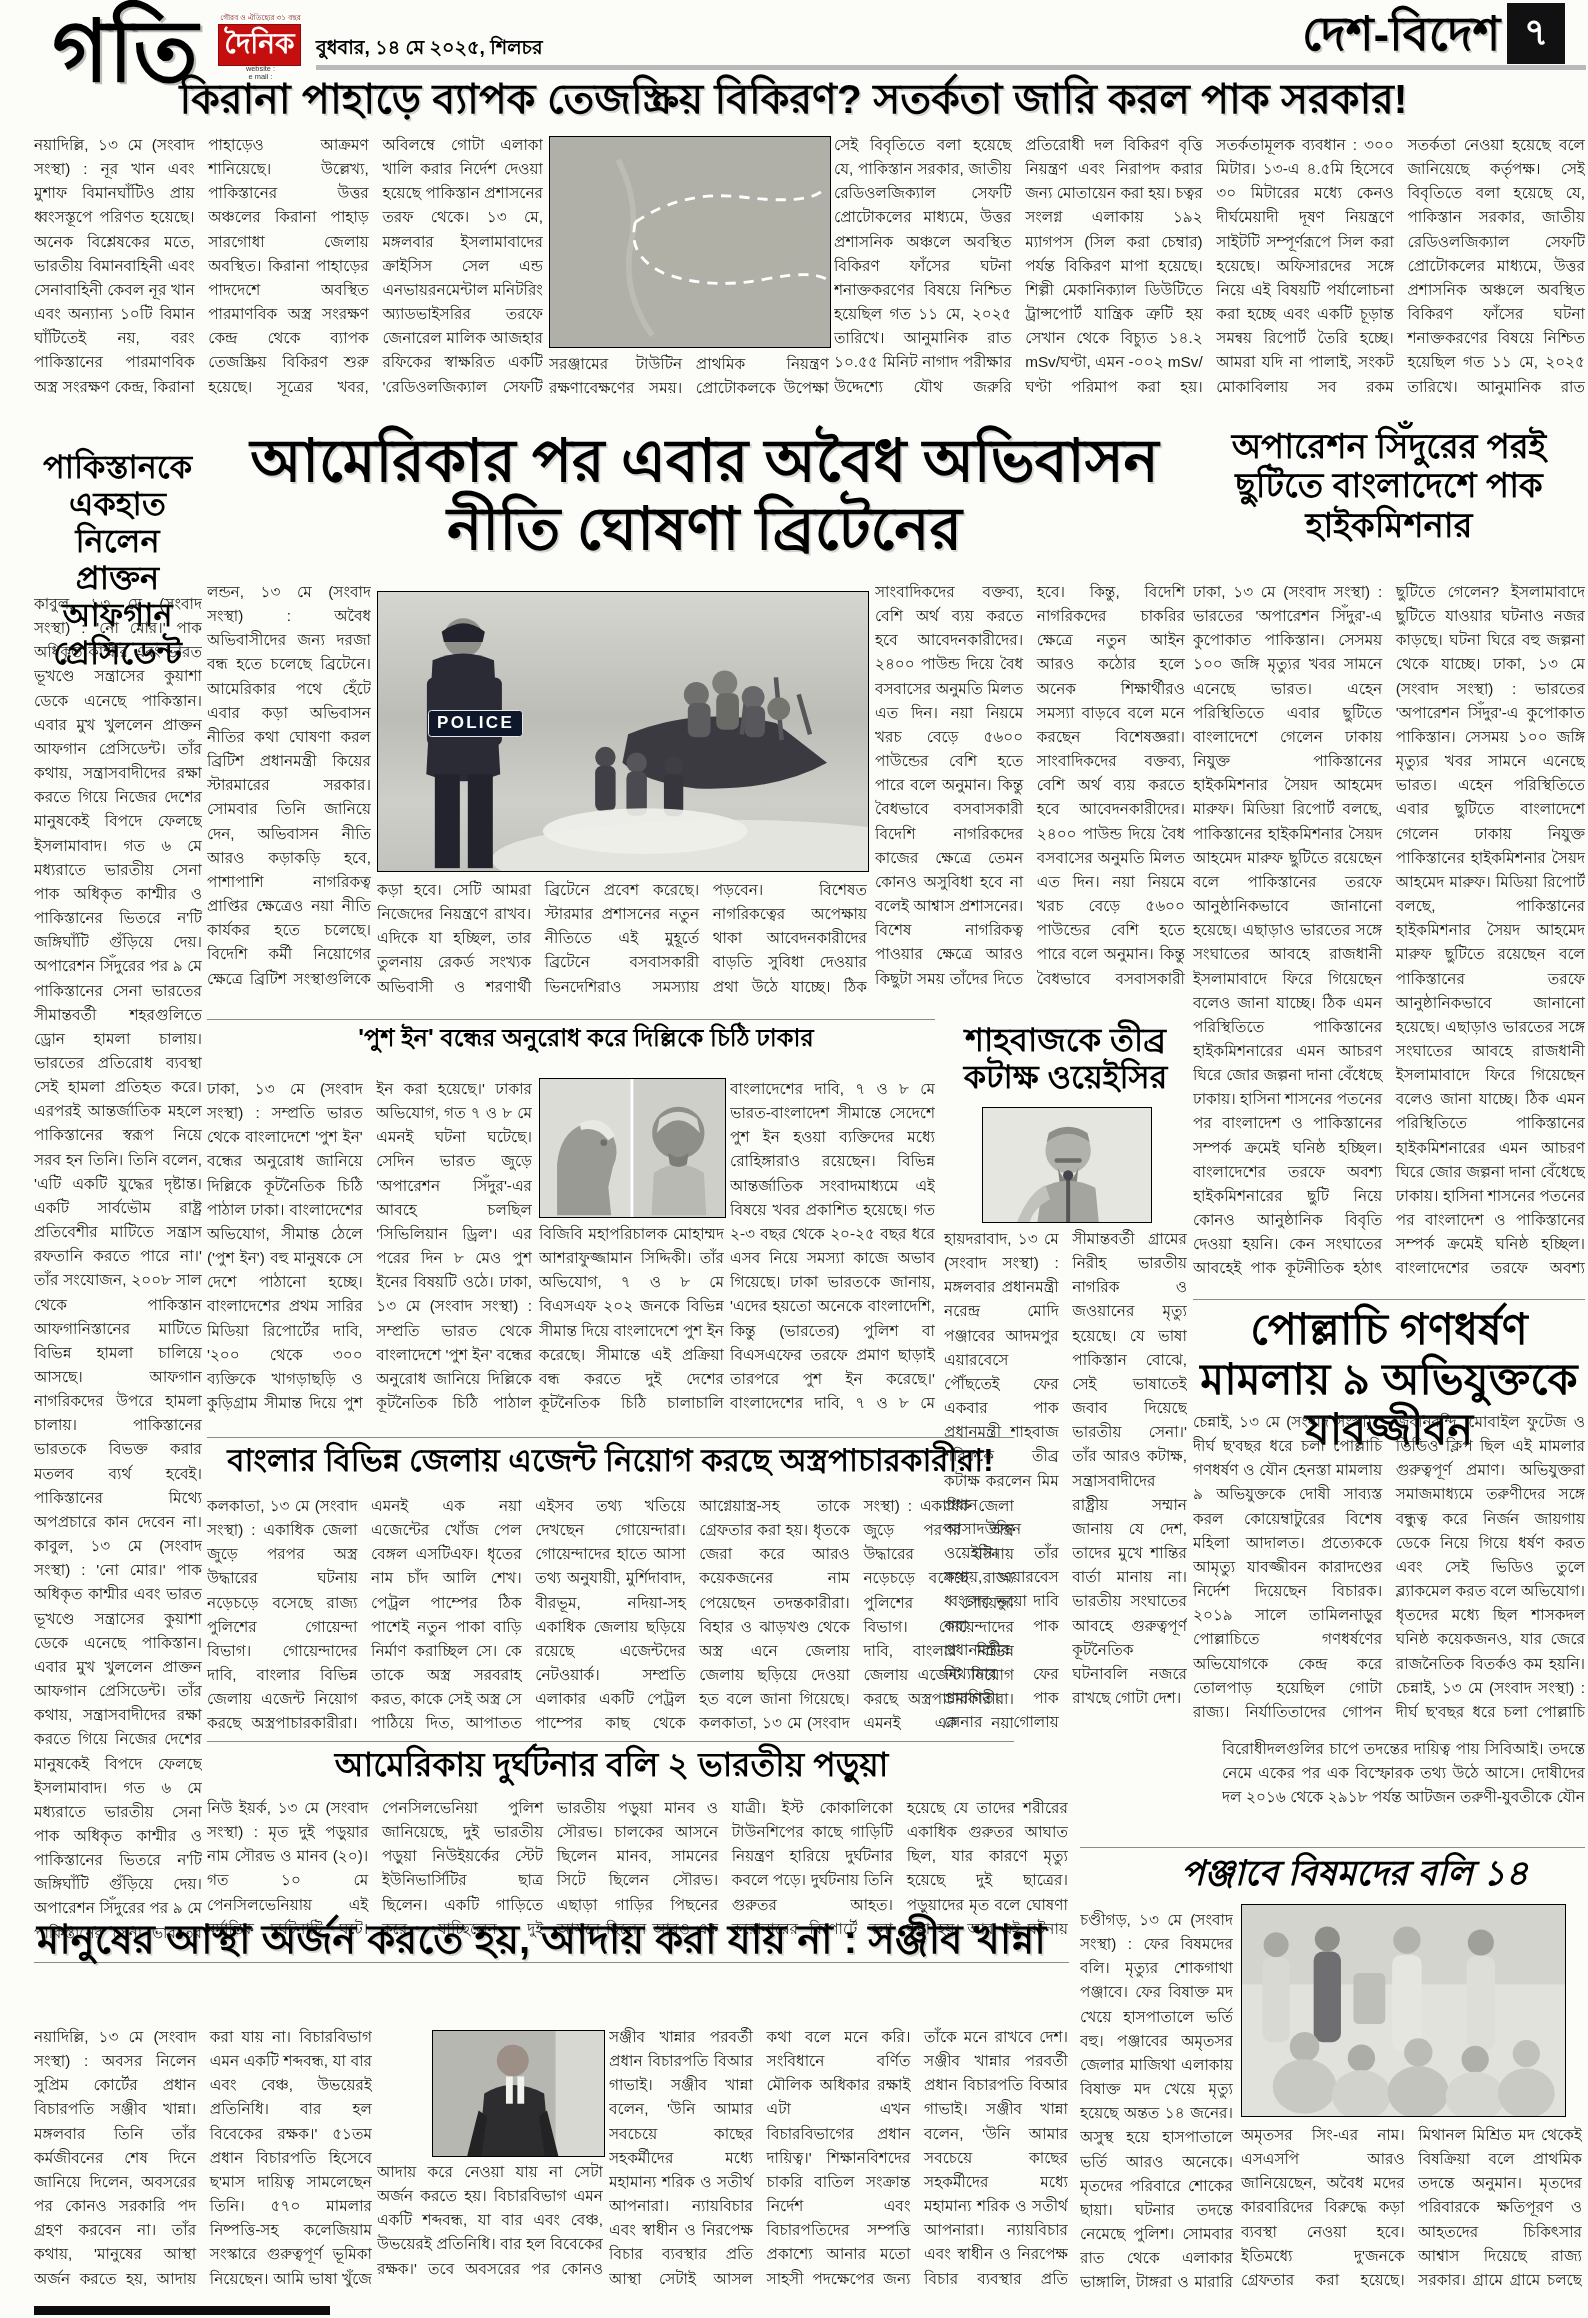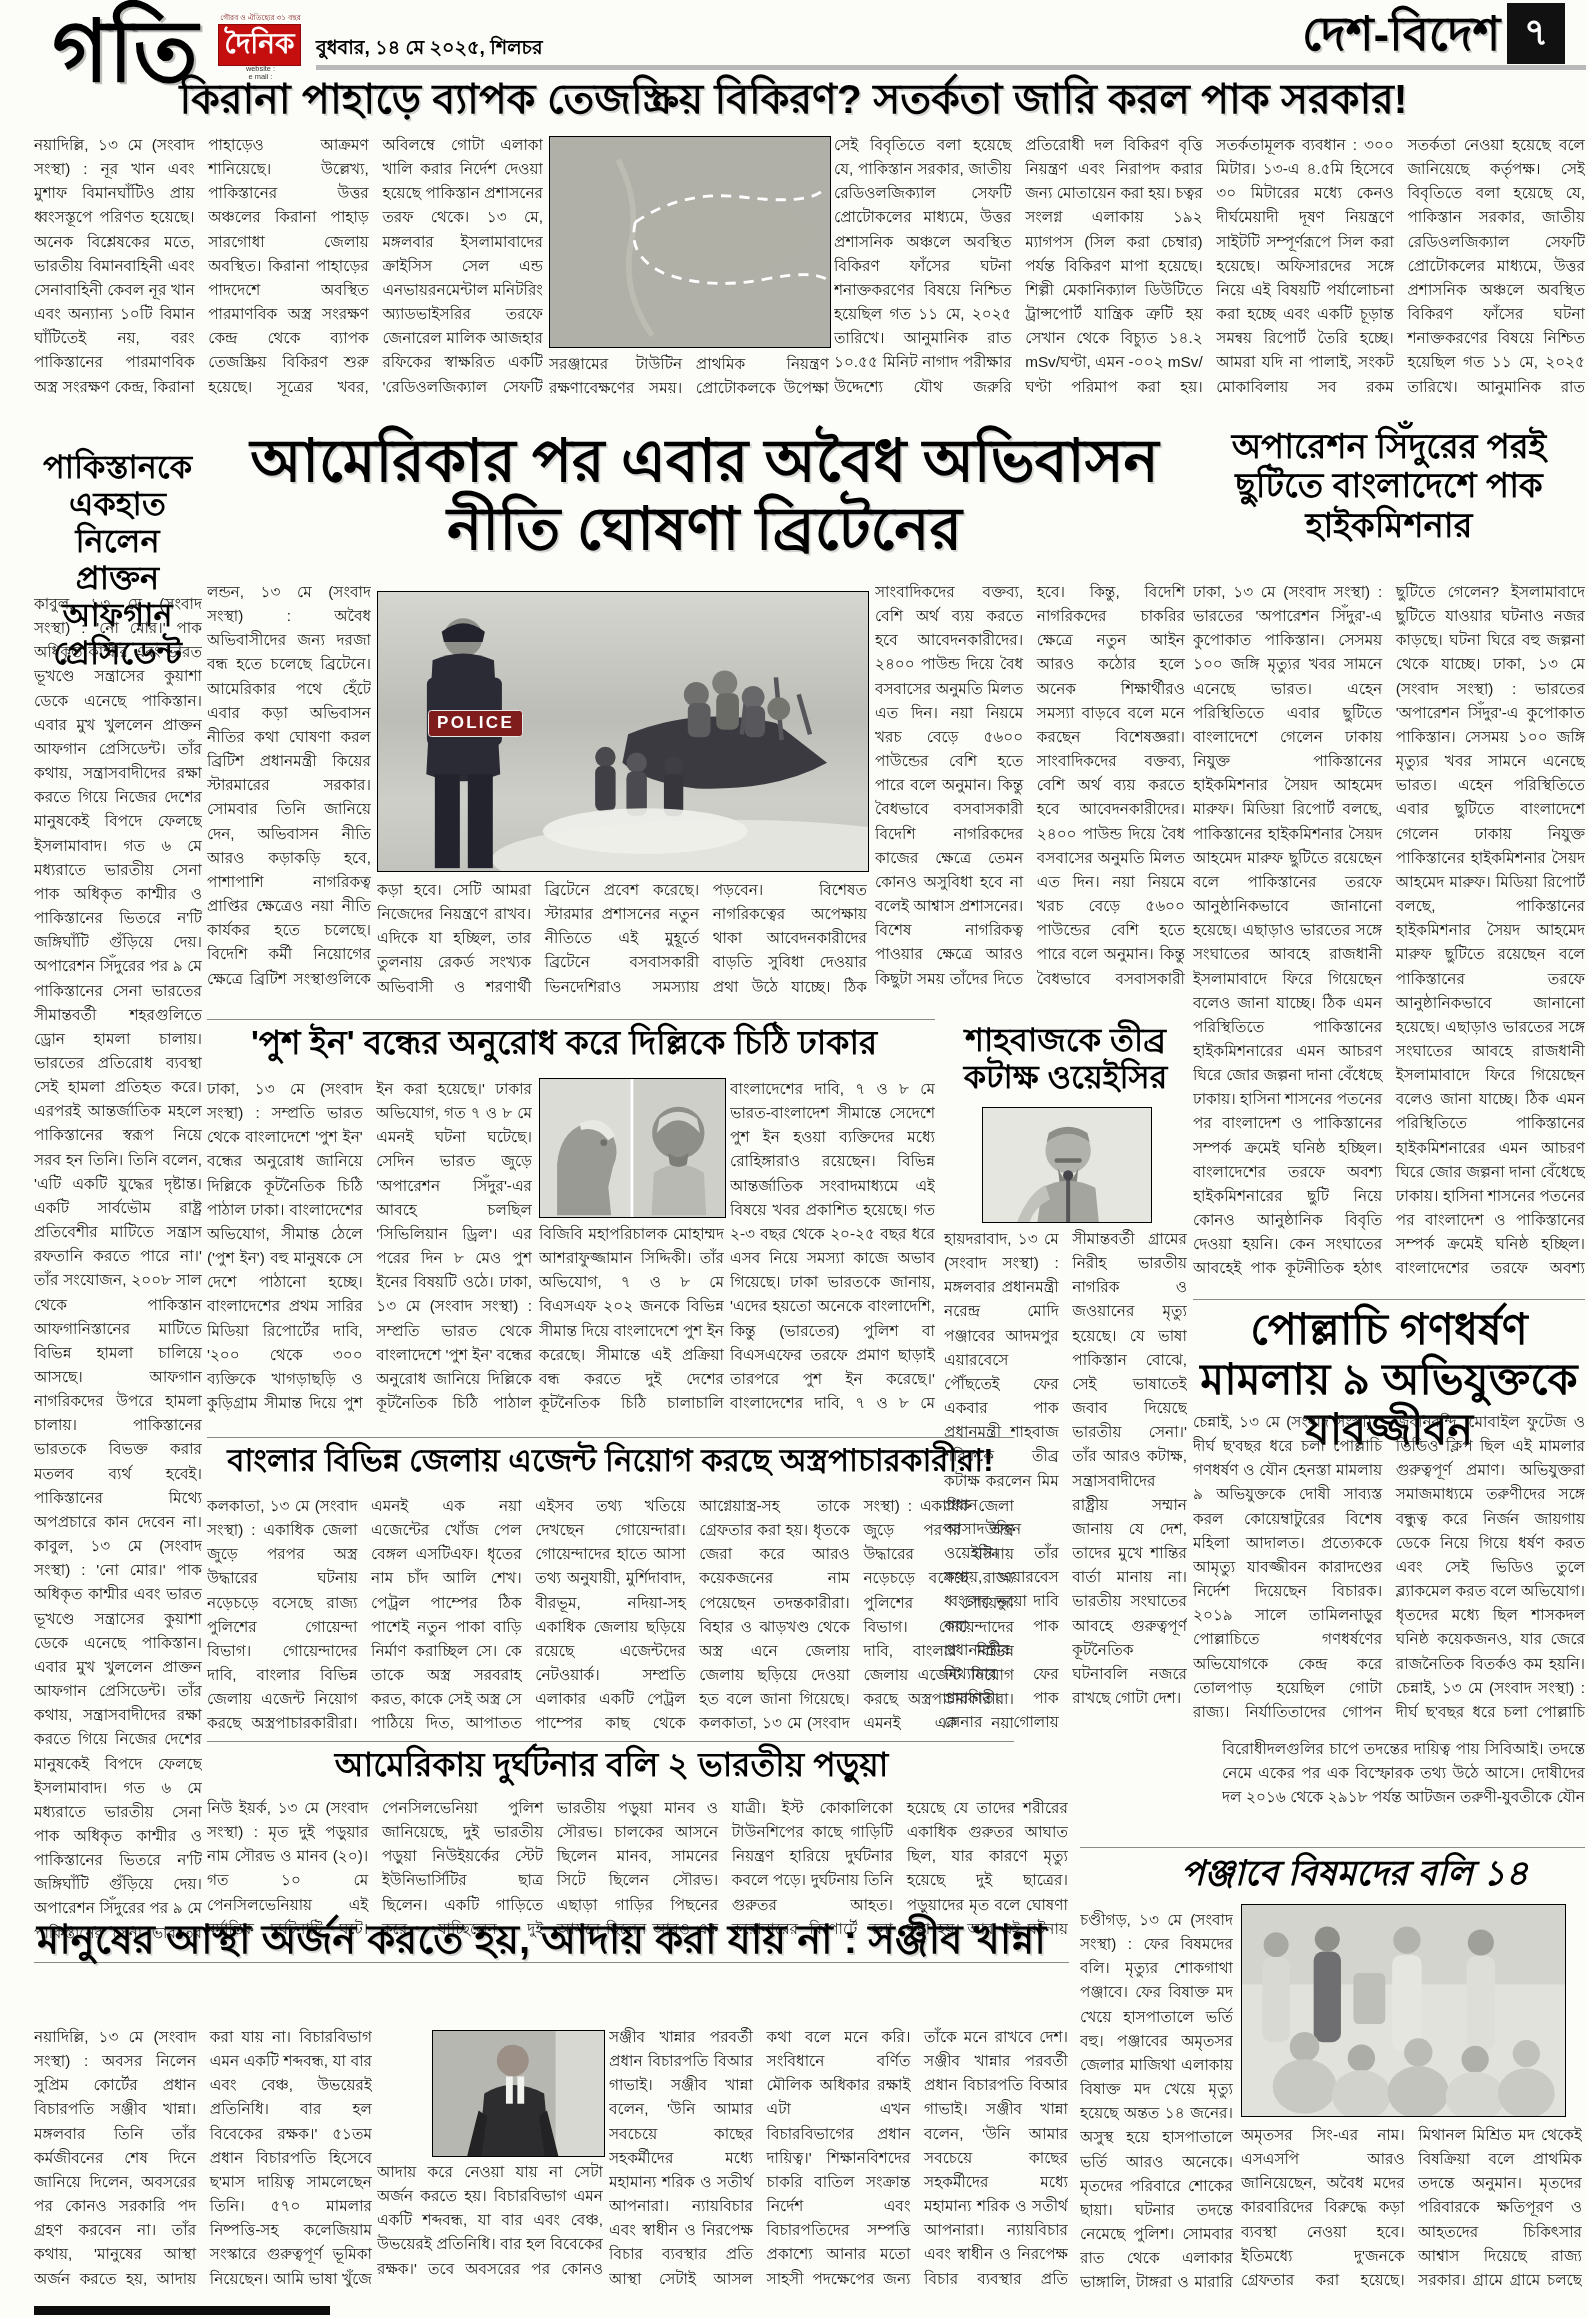--- a/index.html
+++ b/index.html
@@ -20,21 +20,21 @@
                  text-shadow:2.3px 2.3px 0 rgba(0,0,0,.25);text-align:center;}
   .red-box{position:absolute;background:#c40f0e;color:#fff;display:flex;
            align-items:center;justify-content:center;font-weight:bold;
            border:1.1px solid #8e0a0a;}
   .tiny{font-size:7.4px;color:#333;line-height:1.15;}
   .date-line{font-weight:bold;font-size:19.3px;color:#000;}
   .section-title{font-weight:bold;font-size:47px;color:#000;line-height:1;
                  text-shadow:1.7px 1.7px 0 rgba(0,0,0,.2);}
   .pagenum{position:absolute;background:#111;color:#fff;display:flex;
            align-items:center;justify-content:center;font-weight:bold;font-size:38px;}
-  .police-label{position:absolute;left:50px;top:118px;background:#7f1d1d;color:#fff;
+  .police-label{position:absolute;left:50px;top:118px;background:#0f172a;color:#fff;
       border:1.7px solid #e8e8e8;border-radius:3.4px;padding:2.3px 8px;font-weight:bold;
       font-size:17px;letter-spacing:2.3px;font-family:"Liberation Sans",sans-serif;}
   .blackbar{position:absolute;background:#0d0d0d;}
 </style>
 </head>
 <body>
 
 <div id="page">
 
   <div class="abs masthead-logo" style="left:31px;top:8px;width:188px;">গতি</div>
@@ -131,21 +131,21 @@
 
   <div class="abs cols c3" style="left:377px;top:878px;width:490px;height:136px;">কড়া হবে। সেটি আমরা নিজেদের নিয়ন্ত্রণে রাখব। এদিকে যা হচ্ছিল, তার তুলনায় রেকর্ড সংখ্যক অভিবাসী ও শরণার্থী ব্রিটেনে প্রবেশ করেছে। স্টারমার প্রশাসনের নতুন নীতিতে এই মুহূর্তে ব্রিটেনে বসবাসকারী ভিনদেশিরাও সমস্যায় পড়বেন। বিশেষত নাগরিকত্বের অপেক্ষায় থাকা আবেদনকারীদের বাড়তি সুবিধা দেওয়ার প্রথা উঠে যাচ্ছে। ঠিক হয়েছে, ভিসার ক্ষেত্রে আমেরিকার মতো ব্রিটেনেও ভিনদেশি নাগরিকদের প্রতিভার প্রমাণ দিতে হবে, তবেই মিলবে ব্রিটেনে চাকরিতে নিয়োগ।</div>
 
   <div class="abs cols c2" style="left:875px;top:580px;width:310px;height:434px;">সাংবাদিকদের বক্তব্য, বেশি অর্থ ব্যয় করতে হবে আবেদনকারীদের। ২৪০০ পাউন্ড দিয়ে বৈধ বসবাসের অনুমতি মিলত এত দিন। নয়া নিয়মে খরচ বেড়ে ৫৬০০ পাউন্ডের বেশি হতে পারে বলে অনুমান। কিন্তু বৈধভাবে বসবাসকারী বিদেশি নাগরিকদের কাজের ক্ষেত্রে তেমন কোনও অসুবিধা হবে না বলেই আশ্বাস প্রশাসনের। বিশেষ নাগরিকত্ব পাওয়ার ক্ষেত্রে আরও কিছুটা সময় তাঁদের দিতে হবে। কিন্তু, বিদেশি নাগরিকদের চাকরির ক্ষেত্রে নতুন আইন আরও কঠোর হলে অনেক শিক্ষার্থীরও সমস্যা বাড়বে বলে মনে করছেন বিশেষজ্ঞরা। সাংবাদিকদের বক্তব্য, বেশি অর্থ ব্যয় করতে হবে আবেদনকারীদের। ২৪০০ পাউন্ড দিয়ে বৈধ বসবাসের অনুমতি মিলত এত দিন। নয়া নিয়মে খরচ বেড়ে ৫৬০০ পাউন্ডের বেশি হতে পারে বলে অনুমান। কিন্তু বৈধভাবে বসবাসকারী বিদেশি নাগরিকদের কাজের ক্ষেত্রে তেমন কোনও অসুবিধা হবে না বলেই আশ্বাস প্রশাসনের। বিশেষ নাগরিকত্ব পাওয়ার ক্ষেত্রে আরও কিছুটা সময় তাঁদের দিতে হবে। কিন্তু, বিদেশি নাগরিকদের চাকরির ক্ষেত্রে নতুন আইন আরও কঠোর হলে অনেক শিক্ষার্থীরও সমস্যা বাড়বে বলে মনে করছেন বিশেষজ্ঞরা।</div>
 
   <div class="abs hl" style="left:1193px;top:427px;width:392px;font-size:34px;">অপারেশন সিঁদুরের পরই ছুটিতে বাংলাদেশে পাক হাইকমিশনার</div>
 
   <div class="abs cols c2" style="left:1193px;top:580px;width:392px;height:715px;">ঢাকা, ১৩ মে (সংবাদ সংস্থা) : ভারতের 'অপারেশন সিঁদুর'-এ কুপোকাত পাকিস্তান। সেসময় ১০০ জঙ্গি মৃত্যুর খবর সামনে এনেছে ভারত। এহেন পরিস্থিতিতে এবার ছুটিতে বাংলাদেশে গেলেন ঢাকায় নিযুক্ত পাকিস্তানের হাইকমিশনার সৈয়দ আহমেদ মারুফ। মিডিয়া রিপোর্ট বলছে, পাকিস্তানের হাইকমিশনার সৈয়দ আহমেদ মারুফ ছুটিতে রয়েছেন বলে পাকিস্তানের তরফে আনুষ্ঠানিকভাবে জানানো হয়েছে। এছাড়াও ভারতের সঙ্গে সংঘাতের আবহে রাজধানী ইসলামাবাদে ফিরে গিয়েছেন বলেও জানা যাচ্ছে। ঠিক এমন পরিস্থিতিতে পাকিস্তানের হাইকমিশনারের এমন আচরণ ঘিরে জোর জল্পনা দানা বেঁধেছে ঢাকায়। হাসিনা শাসনের পতনের পর বাংলাদেশ ও পাকিস্তানের সম্পর্ক ক্রমেই ঘনিষ্ঠ হচ্ছিল। বাংলাদেশের তরফে অবশ্য হাইকমিশনারের ছুটি নিয়ে কোনও আনুষ্ঠানিক বিবৃতি দেওয়া হয়নি। কেন সংঘাতের আবহেই পাক কূটনীতিক হঠাৎ ছুটিতে গেলেন? ইসলামাবাদে ছুটিতে যাওয়ার ঘটনাও নজর কাড়ছে। ঘটনা ঘিরে বহু জল্পনা থেকে যাচ্ছে। ঢাকা, ১৩ মে (সংবাদ সংস্থা) : ভারতের 'অপারেশন সিঁদুর'-এ কুপোকাত পাকিস্তান। সেসময় ১০০ জঙ্গি মৃত্যুর খবর সামনে এনেছে ভারত। এহেন পরিস্থিতিতে এবার ছুটিতে বাংলাদেশে গেলেন ঢাকায় নিযুক্ত পাকিস্তানের হাইকমিশনার সৈয়দ আহমেদ মারুফ। মিডিয়া রিপোর্ট বলছে, পাকিস্তানের হাইকমিশনার সৈয়দ আহমেদ মারুফ ছুটিতে রয়েছেন বলে পাকিস্তানের তরফে আনুষ্ঠানিকভাবে জানানো হয়েছে। এছাড়াও ভারতের সঙ্গে সংঘাতের আবহে রাজধানী ইসলামাবাদে ফিরে গিয়েছেন বলেও জানা যাচ্ছে। ঠিক এমন পরিস্থিতিতে পাকিস্তানের হাইকমিশনারের এমন আচরণ ঘিরে জোর জল্পনা দানা বেঁধেছে ঢাকায়। হাসিনা শাসনের পতনের পর বাংলাদেশ ও পাকিস্তানের সম্পর্ক ক্রমেই ঘনিষ্ঠ হচ্ছিল। বাংলাদেশের তরফে অবশ্য হাইকমিশনারের ছুটি নিয়ে কোনও আনুষ্ঠানিক বিবৃতি দেওয়া হয়নি। কেন সংঘাতের আবহেই পাক কূটনীতিক হঠাৎ ছুটিতে গেলেন? ইসলামাবাদে ছুটিতে যাওয়ার ঘটনাও নজর কাড়ছে। ঘটনা ঘিরে বহু জল্পনা থেকে যাচ্ছে।</div>
 
   <div class="thinrule" style="left:207px;top:1019px;width:728px;"></div>
-  <div class="abs hl nowrap" style="left:200px;top:1024px;width:728px;font-size:33px;">'পুশ ইন' বন্ধের অনুরোধ করে দিল্লিকে চিঠি ঢাকার</div>
+  <div class="abs hl nowrap" style="left:222px;top:1024px;width:728px;font-size:24px;">'পুশ ইন' বন্ধের অনুরোধ করে দিল্লিকে চিঠি ঢাকার</div>
 
   <div class="abs cols c2" style="left:207px;top:1077px;width:325px;height:355px;">ঢাকা, ১৩ মে (সংবাদ সংস্থা) : সম্প্রতি ভারত থেকে বাংলাদেশে 'পুশ ইন' বন্ধের অনুরোধ জানিয়ে দিল্লিকে কূটনৈতিক চিঠি পাঠাল ঢাকা। বাংলাদেশের অভিযোগ, সীমান্ত ঠেলে ('পুশ ইন') বহু মানুষকে সে দেশে পাঠানো হচ্ছে। বাংলাদেশের প্রথম সারির মিডিয়া রিপোর্টের দাবি, '২০০ থেকে ৩০০ ব্যক্তিকে খাগড়াছড়ি ও কুড়িগ্রাম সীমান্ত দিয়ে পুশ ইন করা হয়েছে।' ঢাকার অভিযোগ, গত ৭ ও ৮ মে এমনই ঘটনা ঘটেছে। সেদিন ভারত জুড়ে 'অপারেশন সিঁদুর'-এর আবহে চলছিল 'সিভিলিয়ান ড্রিল'। এর পরের দিন ৮ মেও পুশ ইনের বিষয়টি ওঠে। ঢাকা, ১৩ মে (সংবাদ সংস্থা) : সম্প্রতি ভারত থেকে বাংলাদেশে 'পুশ ইন' বন্ধের অনুরোধ জানিয়ে দিল্লিকে কূটনৈতিক চিঠি পাঠাল ঢাকা। বাংলাদেশের অভিযোগ, সীমান্ত ঠেলে ('পুশ ইন') বহু মানুষকে সে দেশে পাঠানো হচ্ছে। বাংলাদেশের প্রথম সারির মিডিয়া রিপোর্টের দাবি, '২০০ থেকে ৩০০ ব্যক্তিকে খাগড়াছড়ি ও কুড়িগ্রাম সীমান্ত দিয়ে পুশ ইন করা হয়েছে।' ঢাকার অভিযোগ, গত ৭ ও ৮ মে এমনই ঘটনা ঘটেছে। সেদিন ভারত জুড়ে 'অপারেশন সিঁদুর'-এর আবহে চলছিল 'সিভিলিয়ান ড্রিল'। এর পরের দিন ৮ মেও পুশ ইনের বিষয়টি ওঠে।</div>
 
   <div class="photo" style="left:539px;top:1078px;width:185px;height:138px;">
     <svg viewBox="0 0 325 243" preserveAspectRatio="none">
       <rect width="160" height="243" fill="#dcdcd7"></rect>
       <rect x="163" width="162" height="243" fill="#cfcfca"></rect>
       <rect x="159" width="5" height="243" fill="#ffffff"></rect>
 
       <path d="M30,240 L30,150 Q35,95 75,80 Q115,70 130,105 Q140,130 128,155 L120,190 L125,240 Z" fill="#9a9a95"></path>

